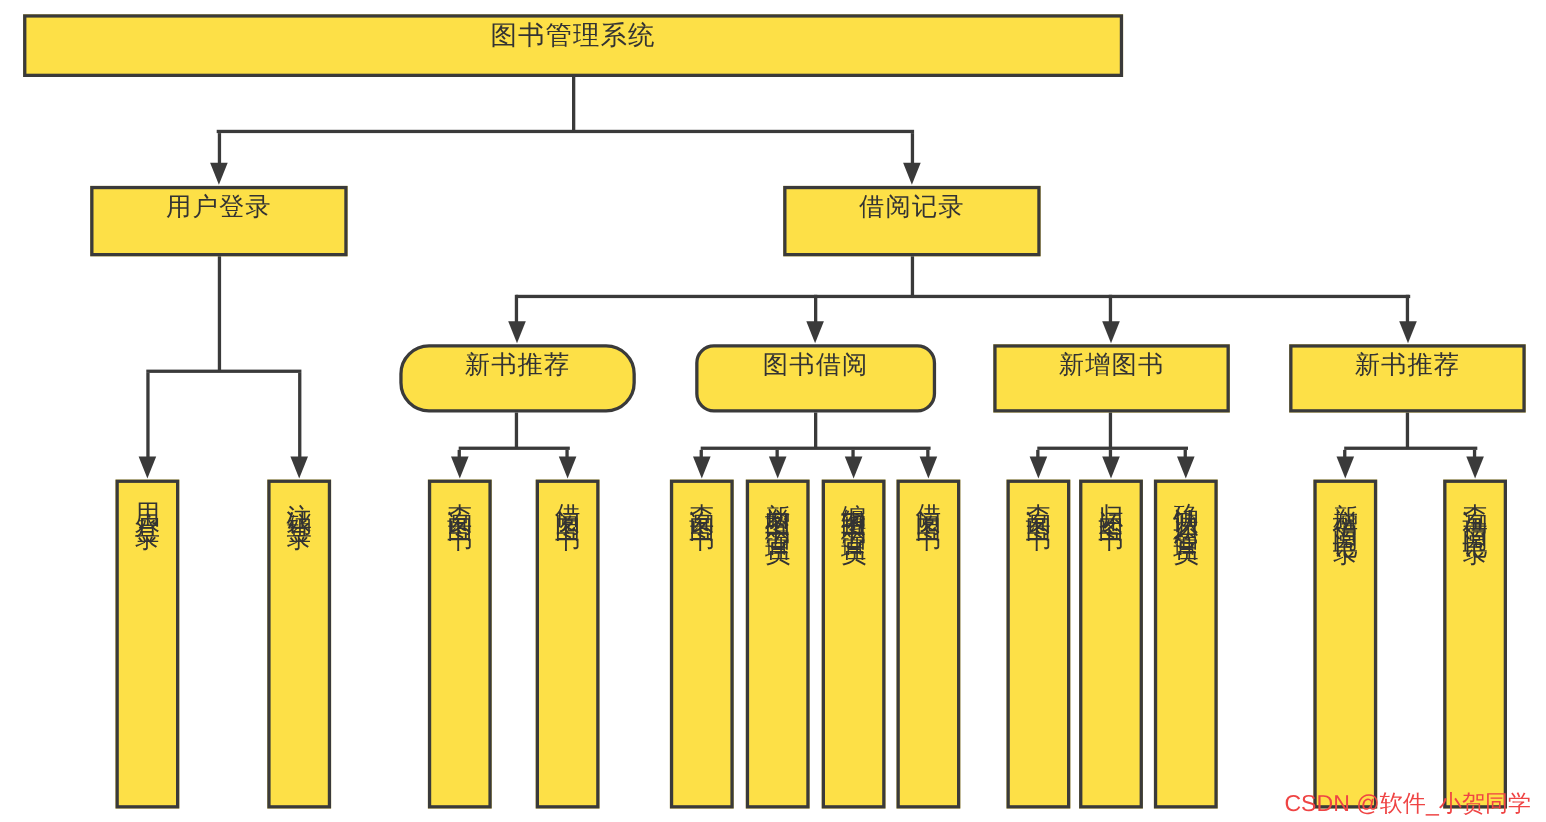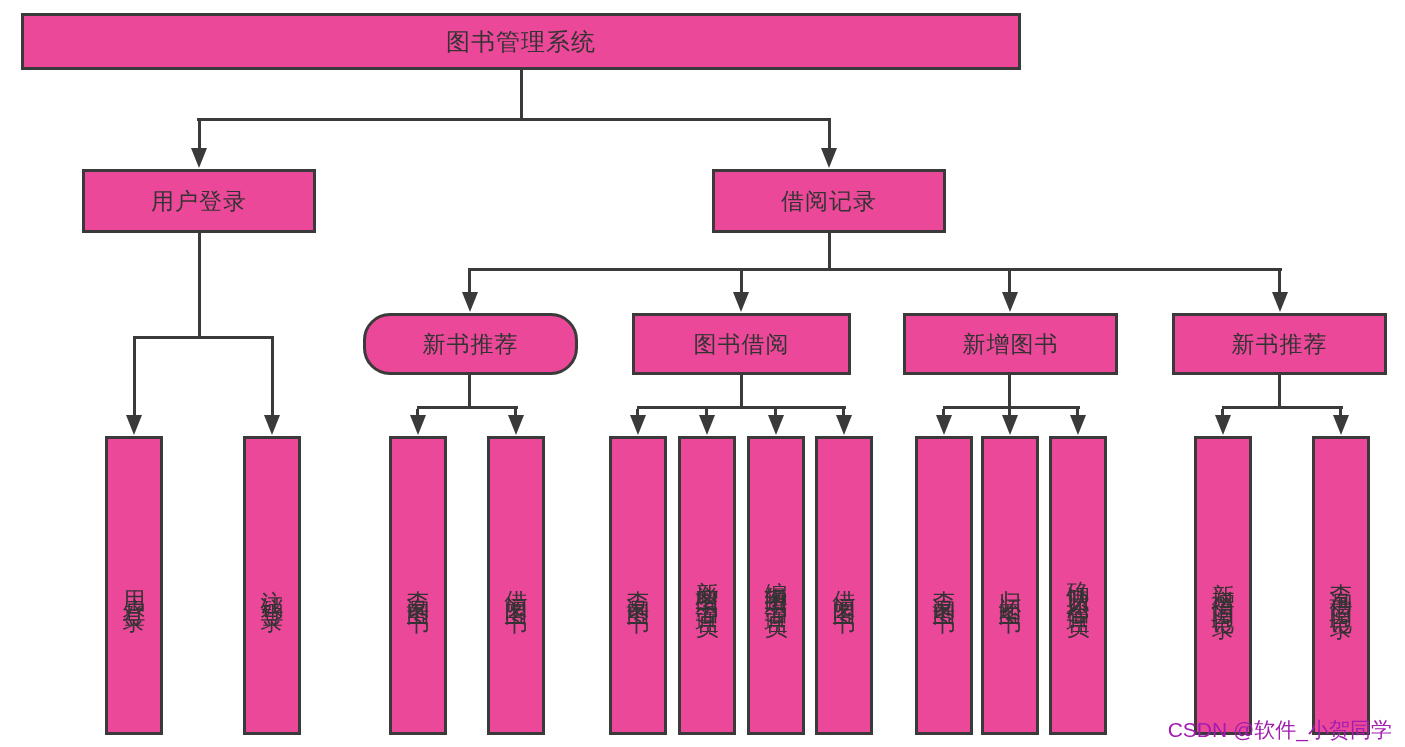--- a/index.html
+++ b/index.html
@@ -13,23 +13,22 @@
     width: 1405px;
     height: 747px;
     background: #ffffff;
     overflow: hidden;
     color: #333333;
   }
   .box {
     position: absolute;
     box-sizing: border-box;
     border: 3px solid #3a3a3a;
-    background: #ec4899;
+    background: #fde047;
     display: flex;
-    align-items: center;
     justify-content: center;
   }
   .hlabel {
     font-size: 23px;
     color: #333333;
     letter-spacing: 1px;
     white-space: nowrap;
   }
   .root-label { font-size: 24px; }
   .vtext {
@@ -56,21 +55,21 @@
     height: 0;
     border-left: 8px solid transparent;
     border-right: 8px solid transparent;
     border-top: 20px solid #3a3a3a;
   }
   .watermark {
     position: absolute;
     top: 716px;
     right: 13px;
     font-size: 21px;
-    color: #a21caf;
+    color: #ef4444;
     white-space: nowrap;
   }
 </style>
 </head>
 <body>
 
 <div id="stage">
 
   <div class="box" style="left:21px; top:13px; width:1000px; height:57px;">
     <span class="hlabel root-label">图书管理系统</span>
@@ -104,21 +103,21 @@
   <div class="stub" style="left:740px; top:268px; height:26px;"></div>
   <div class="arr" style="left:733px; top:292px;"></div>
   <div class="stub" style="left:1008px; top:268px; height:26px;"></div>
   <div class="arr" style="left:1002px; top:292px;"></div>
   <div class="stub" style="left:1278px; top:268px; height:26px;"></div>
   <div class="arr" style="left:1272px; top:292px;"></div>
 
   <div class="box" style="left:363px; top:313px; width:215px; height:62px;border-radius:27px;">
     <span class="hlabel">新书推荐</span>
   </div>
-  <div class="box" style="left:632px; top:313px; width:219px; height:62px;">
+  <div class="box" style="left:632px; top:313px; width:219px; height:62px;border-radius:17px;">
     <span class="hlabel">图书借阅</span>
   </div>
   <div class="box" style="left:903px; top:313px; width:215px; height:62px;">
     <span class="hlabel">新增图书</span>
   </div>
   <div class="box" style="left:1172px; top:313px; width:215px; height:62px;">
     <span class="hlabel">新书推荐</span>
   </div>
 
   <div class="v" style="left:468px; top:375px; height:33px;"></div>

